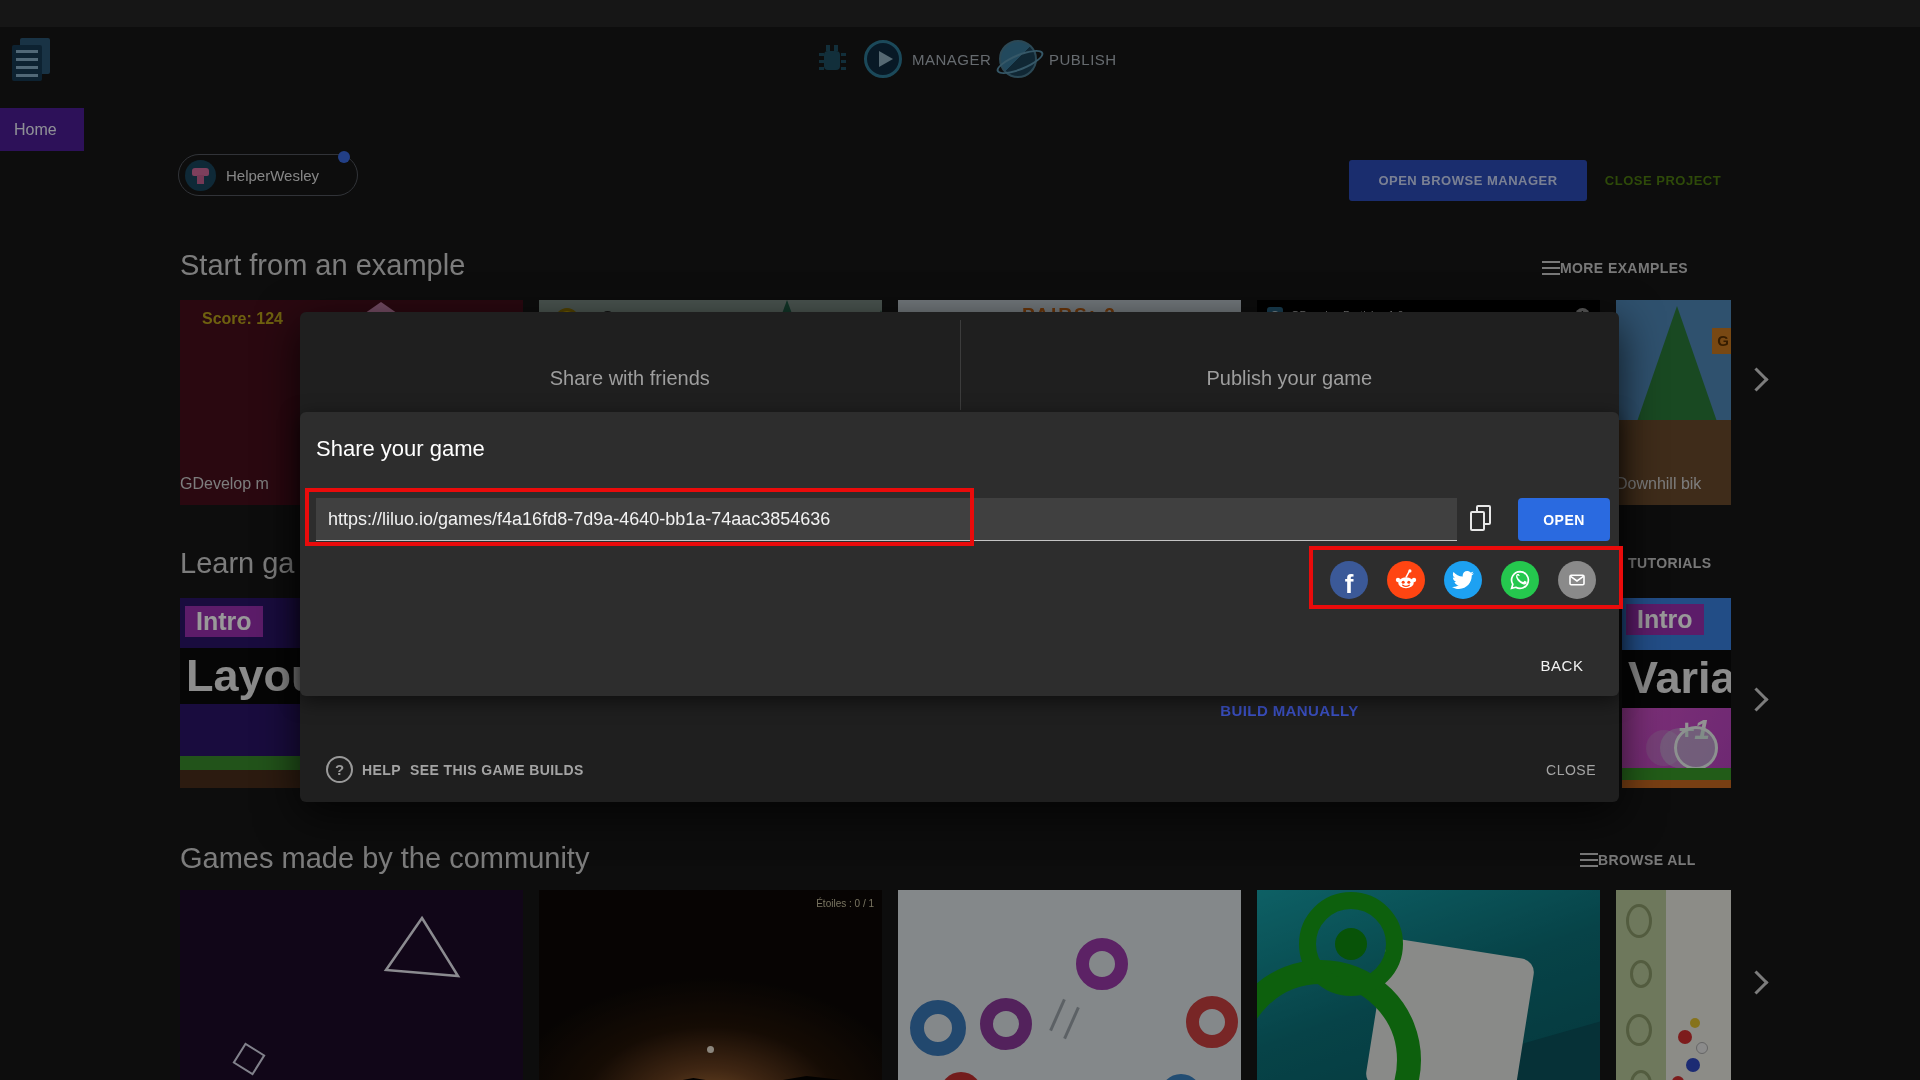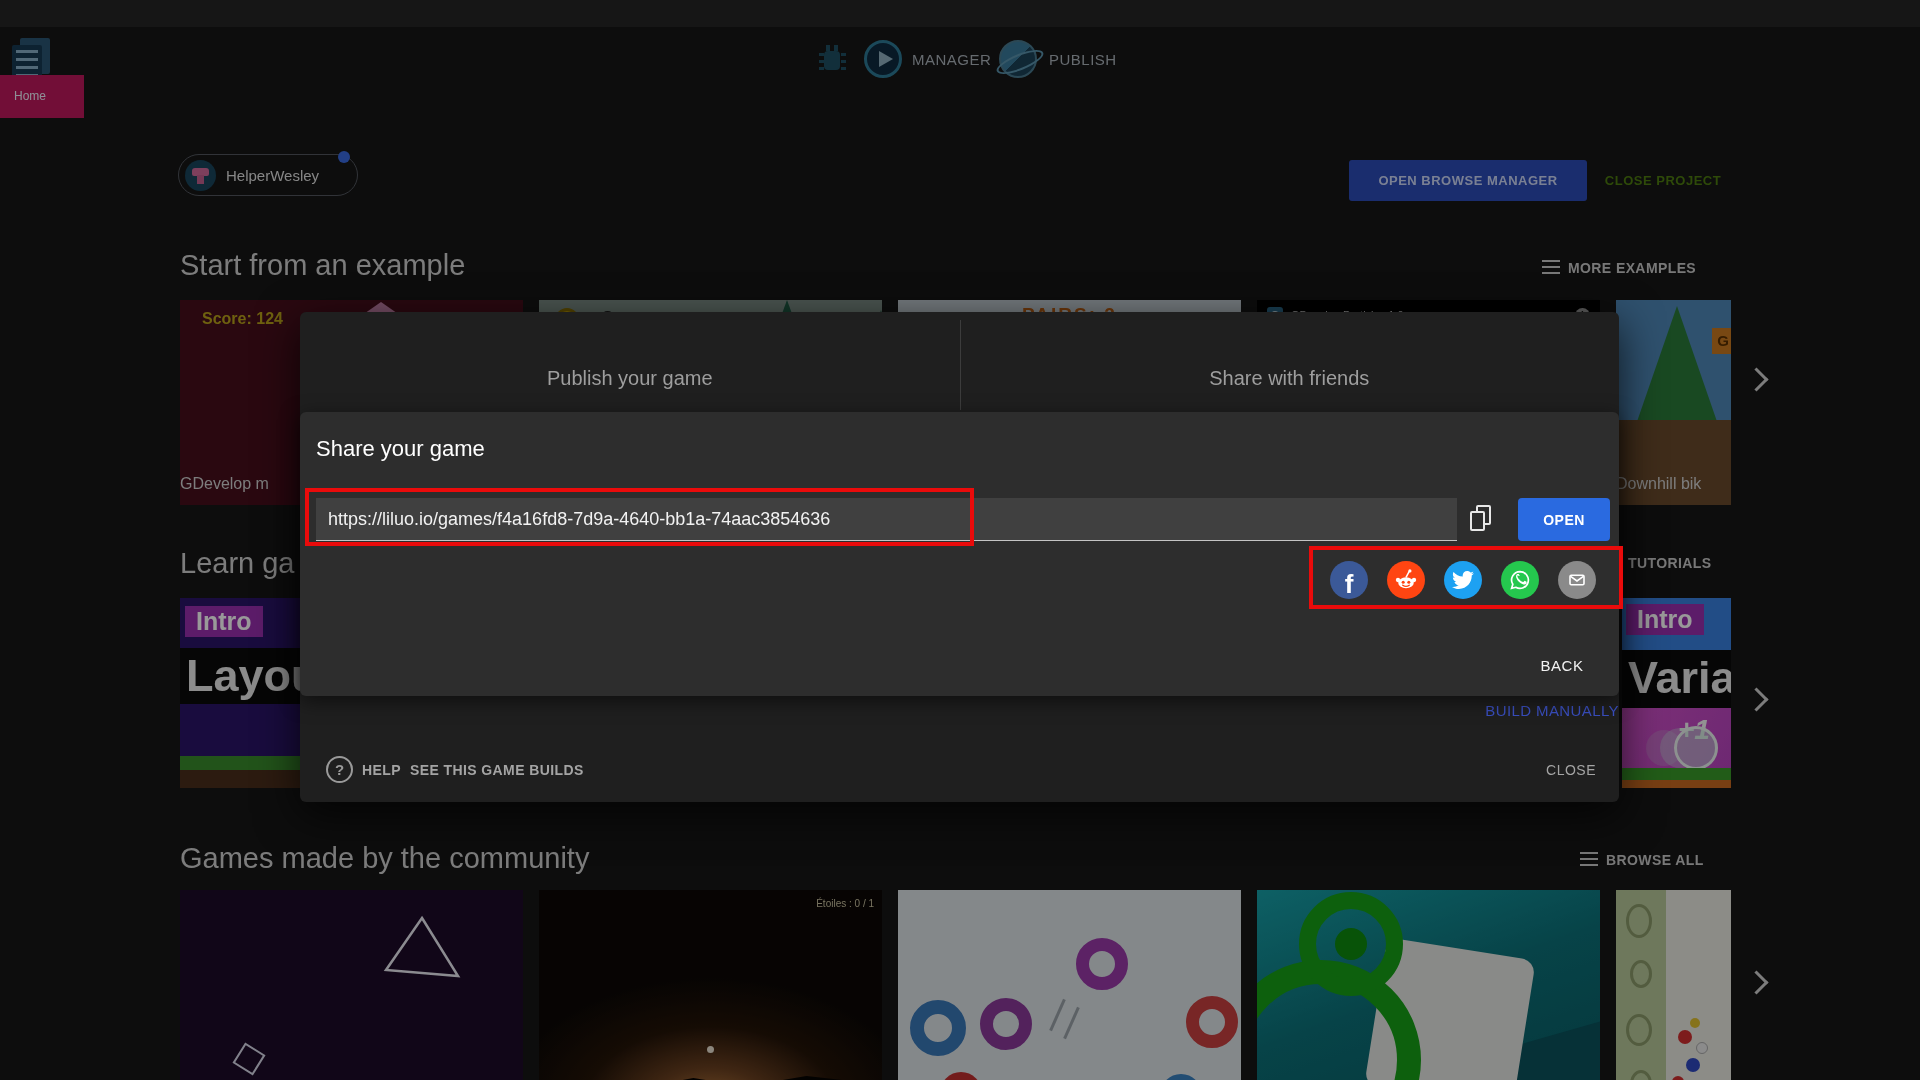--- a/index.html
+++ b/index.html
@@ -26,37 +26,37 @@
   .bug .ant{position:absolute;left:8px;top:0;width:4px;height:6px;background:#1e4f63;box-shadow:8px 0 0 #1e4f63}
   .play-circle{position:absolute;left:864px;top:13px;width:38px;height:38px;border:3px solid #2e7a96;border-radius:50%;background:#0e2a40}
   .play-circle::after{content:"";position:absolute;left:12px;top:8px;border-left:14px solid #8fb0c0;border-top:8px solid transparent;border-bottom:8px solid transparent}
   .tb-label{position:absolute;top:24px;font-size:15px;letter-spacing:.5px;color:#aab2ba}
   .lbl-preview{left:912px}
   .lbl-publish{left:1049px}
   .globe{position:absolute;left:999px;top:13px;width:38px;height:38px;border-radius:50%;border:2px solid #49798e;background:linear-gradient(135deg,#3a7a9c 50%,#1c4258 50%)}
   .globe::after{content:"";position:absolute;left:-6px;top:12px;width:46px;height:12px;border:2px solid #5a93ad;border-radius:50%;transform:rotate(-22deg)}
 
   
-  .home-tab{position:absolute;left:0;top:48px;width:84px;height:43px;background:#be185d;color:#eef1fa;font-size:12px;line-height:43px;padding-left:14px}
+  .home-tab{position:absolute;left:0;top:81px;width:84px;height:43px;background:#4c1d95;color:#eef1fa;font-size:16px;line-height:43px;padding-left:14px}
 
   
   .profile{position:absolute;left:178px;top:127px;width:180px;height:42px;border:1px solid #52565e;border-radius:21px;display:flex;align-items:center;gap:10px;padding-left:6px}
   .avatar{width:31px;height:31px;border-radius:50%;background:#19455c;position:relative;overflow:hidden}
   .avatar .cap{position:absolute;left:7px;top:8px;width:17px;height:8px;background:#d06a9a;border-radius:3px 3px 2px 2px}
   .avatar .stem{position:absolute;left:12px;top:15px;width:7px;height:9px;background:#c25f8e}
   .profile .name{font-size:15px;color:#dfdfdf}
   .notif-dot{position:absolute;left:338px;top:124px;width:12px;height:12px;border-radius:50%;background:#3a6adf}
 
   
   .btn-opm{position:absolute;left:1349px;top:133px;width:238px;height:41px;background:#2c4cb8;border:none;border-radius:3px;color:#ccd6f6;font-size:13px;font-weight:bold;letter-spacing:.5px;font-family:inherit}
   .btn-cp{position:absolute;left:1597px;top:133px;width:132px;height:41px;background:transparent;border:none;color:#4d7c0f;font-size:13px;font-weight:bold;letter-spacing:.5px;font-family:inherit}
 
   
   .h-sec{position:absolute;font-size:29px;font-weight:400;color:#cfcfcf;white-space:nowrap}
-  .sec-action{position:absolute;display:flex;gap:8px;color:#c9c9c9;font-size:14px;font-weight:bold;letter-spacing:.4px}
+  .sec-action{position:absolute;display:flex;align-items:center;color:#c9c9c9;font-size:14px;font-weight:bold;letter-spacing:.4px}
   .list-icon{width:18px;height:14px;background-image:repeating-linear-gradient(to bottom,#c9c9c9 0 2px,transparent 2px 6px)}
 
   
   .row{position:absolute;left:180px;overflow:hidden}
   .thumb{position:absolute;top:0;width:343px;overflow:hidden}
   .chev{position:absolute;left:1748px;width:17px;height:17px;border-top:3px solid #cfcfcf;border-right:3px solid #cfcfcf;transform:rotate(45deg)}
 
   
   .t-geom{background:#470e1c;height:205px}
   .t-geom .score{position:absolute;left:22px;top:10px;font-size:16px;font-weight:bold;color:#b8a21a}
@@ -134,21 +134,21 @@
   .open-btn{position:absolute;left:1218px;top:86px;width:92px;height:43px;background:#2a6ae0;border:none;border-radius:4px;color:#fff;font-size:14px;font-weight:bold;letter-spacing:.5px;font-family:inherit;cursor:pointer}
   .socials{position:absolute;left:1030px;top:149px;display:flex;gap:19px}
   .soc{width:38px;height:38px;border-radius:50%;display:flex;align-items:center;justify-content:center;border:none;cursor:pointer;position:relative;overflow:hidden}
   .soc-fb{background:#3b5998}
   .soc-fb span{color:#fff;font-size:26px;font-weight:bold;position:relative;top:4px}
   .soc-rd{background:#ff4512}
   .soc-tw{background:#1da1f2}
   .soc-wa{background:#25c84e}
   .soc-em{background:#8a8a8a}
   .back-btn{position:absolute;left:1230px;top:240px;width:64px;height:26px;background:transparent;border:none;color:#f2f2f2;font-size:15px;letter-spacing:.5px;font-family:inherit;cursor:pointer}
-  .build-manually{position:absolute;left:660px;top:390px;width:659px;text-align:right;font-size:15px;font-weight:normal;color:#3a4fc0;letter-spacing:.4px;cursor:pointer}
+  .build-manually{position:absolute;left:660px;top:390px;width:659px;text-align:center;font-size:15px;font-weight:bold;color:#3a4fc0;letter-spacing:.4px;cursor:pointer}
   .dlg-bottom{position:absolute;left:0;top:440px;width:100%;height:50px}
   .help-icon{position:absolute;left:26px;top:4px;width:27px;height:27px;border:2px solid #9a9a9a;border-radius:50%;color:#9a9a9a;font-size:15px;font-weight:bold;text-align:center;line-height:24px;cursor:pointer}
   .help-lbl{position:absolute;left:62px;top:10px;font-size:14px;font-weight:bold;color:#a4a4a4;letter-spacing:.4px;cursor:pointer}
   .see-builds{position:absolute;left:110px;top:10px;font-size:14px;font-weight:bold;color:#a4a4a4;letter-spacing:.4px;cursor:pointer}
   .close-btn{position:absolute;left:1236px;top:2px;width:70px;height:32px;background:transparent;border:none;color:#a4a4a4;font-size:14px;letter-spacing:.5px;font-family:inherit;cursor:pointer}
 
   
   .hl{position:absolute;border:4px solid #ea0b0b;z-index:40;pointer-events:none}
   .hl-url{left:305px;top:488px;width:669px;height:58px}
   .hl-soc{left:1309px;top:546px;width:314px;height:63px}
@@ -306,22 +306,22 @@
       </div>
     </div>
     <div class="chev" style="top:947px"></div>
 
   </div>
 
   <div class="overlay"></div>
 
   <div class="dialog">
     <div class="dlg-tabs">
+      <div class="dlg-tab">Share with friends</div>
       <div class="dlg-tab">Publish your game</div>
-      <div class="dlg-tab">Share with friends</div>
     </div>
     <div class="dlg-divider"></div>
 
     <div class="build-manually">BUILD MANUALLY</div>
 
     <div class="dlg-bottom">
       <div class="help-icon">?</div>
       <div class="help-lbl">HELP</div>
       <div class="see-builds">SEE THIS GAME BUILDS</div>
       <button class="close-btn">CLOSE</button>

